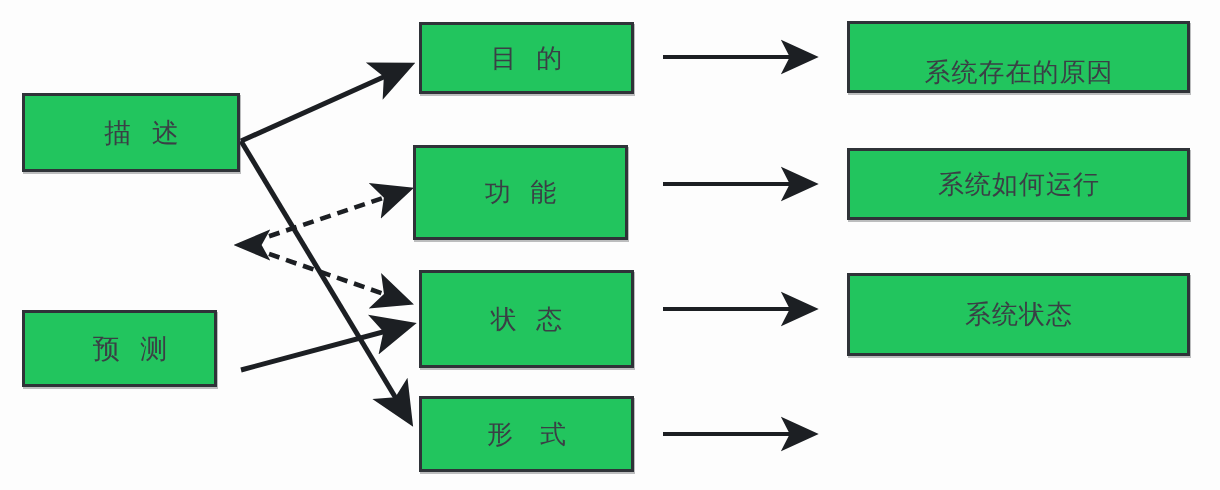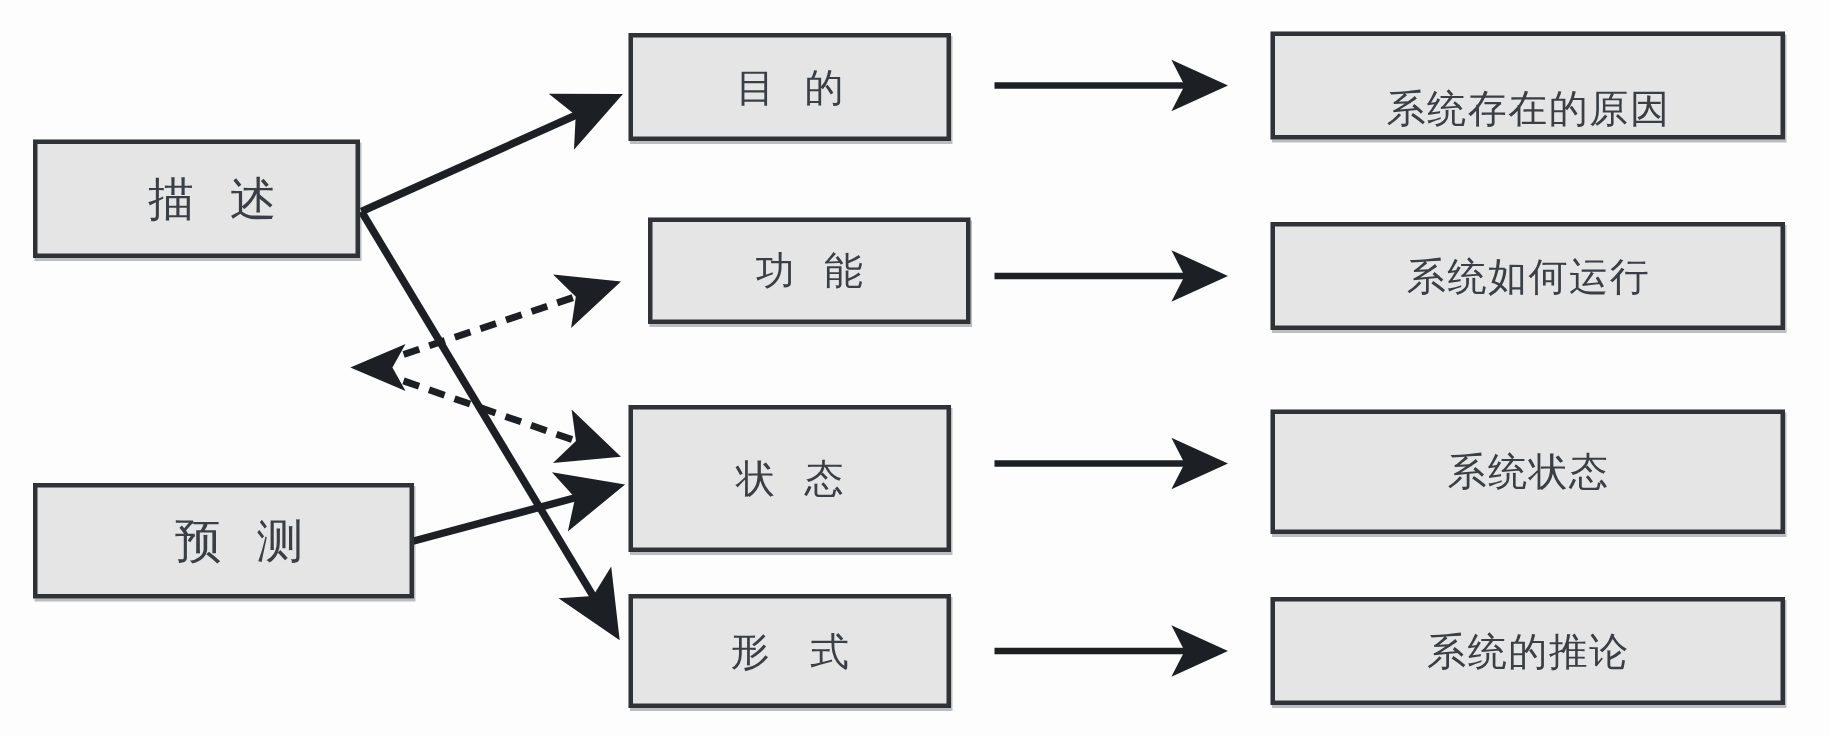--- a/index.html
+++ b/index.html
@@ -13,33 +13,33 @@
   #canvas {
     position: relative;
     width: 1220px;
     height: 490px;
     background: #fdfdfd;
     overflow: hidden;
   }
   .node {
     position: absolute;
     box-sizing: border-box;
-    background: #e5e5e5;
+    background: #22c55e;
     border: 3px solid #2f3338;
     display: flex;
     align-items: center;
     justify-content: center;
     color: #3a3f45;
     letter-spacing: 0.22em;
     text-indent: 0.22em;
     white-space: nowrap;
     box-shadow: 1px 2px 0 0 rgba(40,44,48,0.30);
     z-index: 3;
   }
-  .node.col-left  { font-size: 31px; padding-left: 21px; }
+  .node.col-left  { font-size: 27px; padding-left: 21px; }
   .node.col-mid   { font-size: 26px; }
   .node.col-right { font-size: 26px; letter-spacing: 0.04em; text-indent: 0.04em; }
   #edges {
     position: absolute;
     left: 0;
     top: 0;
     width: 1220px;
     height: 490px;
     z-index: 1;
     pointer-events: none;
@@ -77,43 +77,40 @@
 
     <line x1="663" y1="57" x2="812" y2="57" stroke="#1c1f23" stroke-width="4.2" stroke-linecap="butt" marker-end="url(#ah-solid)"></line>
     <line x1="663" y1="184" x2="812" y2="184" stroke="#1c1f23" stroke-width="4.2" stroke-linecap="butt" marker-end="url(#ah-solid)"></line>
     <line x1="663" y1="309" x2="812" y2="309" stroke="#1c1f23" stroke-width="4.2" stroke-linecap="butt" marker-end="url(#ah-solid)"></line>
     <line x1="663" y1="434" x2="812" y2="434" stroke="#1c1f23" stroke-width="4.2" stroke-linecap="butt" marker-end="url(#ah-solid)"></line>
   </svg>
 
   <div class="node col-left" style="left:22px; top:93px; width:218px; height:79px;">
     <span>描 述</span>
   </div>
-  <div class="node col-left" style="left:22px; top:322px; width:254px; height:77px;">
+  <div class="node col-left" style="left:22px; top:310px; width:195px; height:77px;">
     <span>预 测</span>
   </div>
 
   <div class="node col-mid" style="left:419px; top:22px; width:215px; height:72px;">
     <span>目 的</span>
   </div>
-  <div class="node col-mid" style="left:432px; top:145px; width:215px; height:71px;">
+  <div class="node col-mid" style="left:413px; top:145px; width:215px; height:95px;">
     <span>功 能</span>
   </div>
   <div class="node col-mid" style="left:419px; top:270px; width:215px; height:98px;">
     <span>状 态</span>
   </div>
   <div class="node col-mid" style="left:419px; top:396px; width:215px; height:76px;font-family:Liberation Mono, monospace;">
     <span>形 式</span>
   </div>
 
   <div class="node col-right" style="left:847px; top:21px; width:343px; height:72px;align-items:flex-end;">
     <span>系统存在的原因</span>
   </div>
   <div class="node col-right" style="left:847px; top:148px; width:343px; height:72px;">
     <span>系统如何运行</span>
   </div>
   <div class="node col-right" style="left:847px; top:273px; width:343px; height:83px;">
     <span>系统状态</span>
   </div>
-  <div class="node col-right" style="left:847px; top:398px; width:343px; height:72px;">
-    <span>系统的推论</span>
-  </div>
 
 </div>
 
 </body></html>

